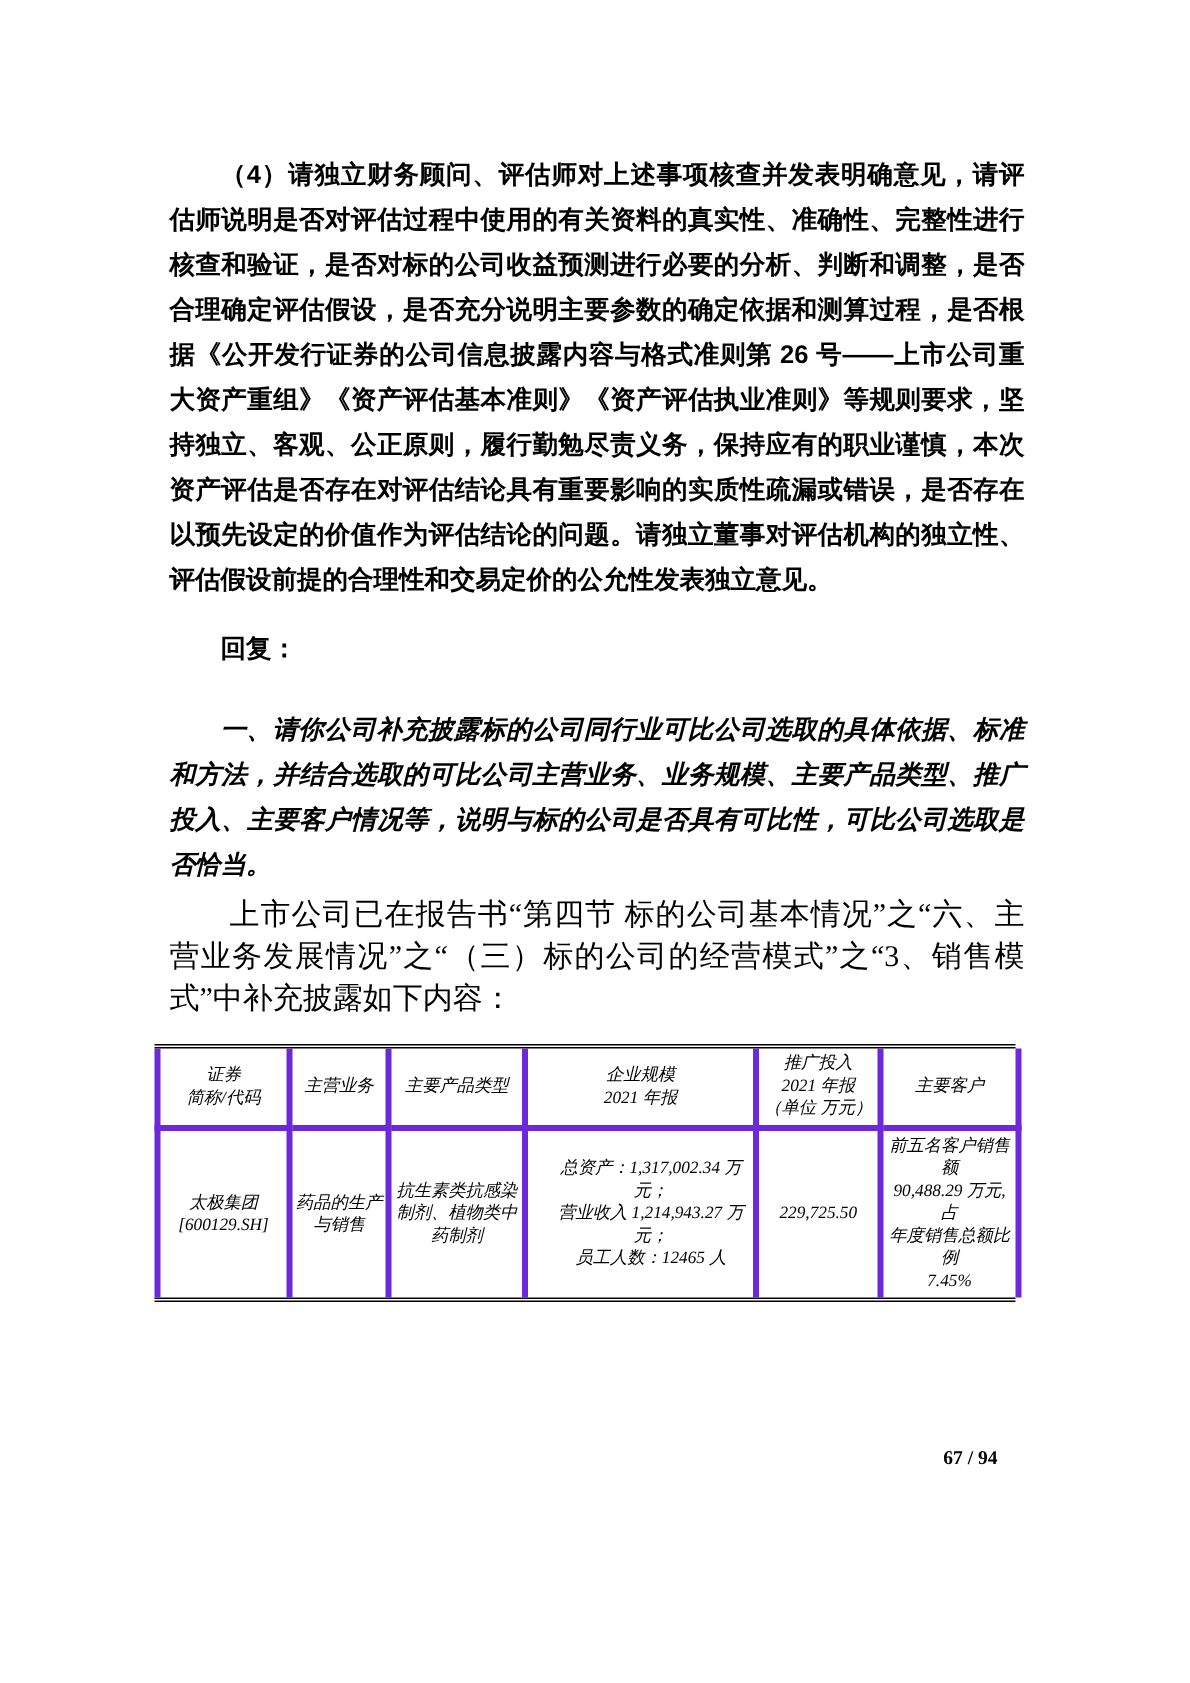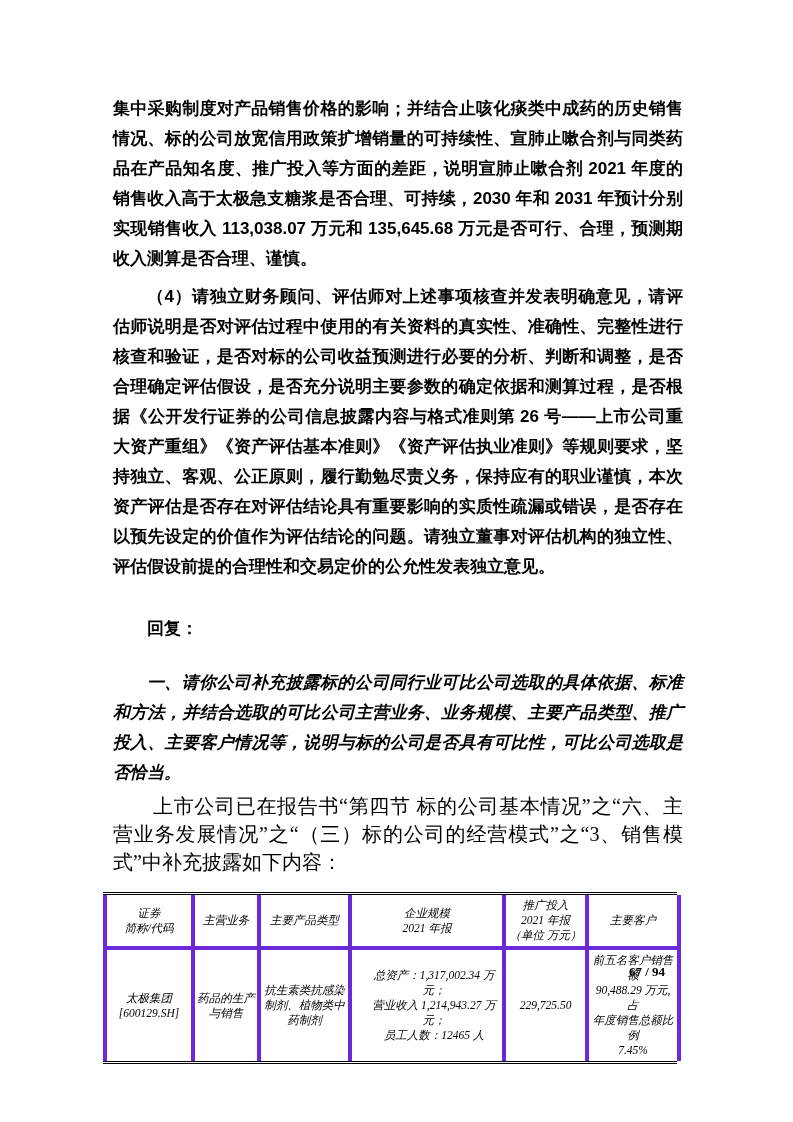--- a/index.html
+++ b/index.html
@@ -11,21 +11,21 @@
     padding:94px 110px 0 113px;
     color:#000;
     overflow:hidden;
   }
   .para { margin:0; text-align:justify; }
   .hei  { font-family:"Liberation Sans", sans-serif; font-weight:700; font-size:17px; line-height:30px; }
   .song { font-family:"Liberation Serif", serif; font-weight:400; font-size:20px; line-height:28px; }
   .kai  { font-family:"Liberation Serif", serif; font-style:italic; font-weight:700; font-size:15.5px; line-height:30px; letter-spacing:1.5px; }
   .indent { text-indent:2em; }
   .p2 { margin-top:8px; }
-  .p3 { margin-top:32px; }
+  .p3 { margin-top:16px; }
   .p4 { margin-top:24px;font-style:italic; }
   .p5 { margin-top:4px; }
   .p6 { margin-top:3px; }
   .table-wrap {
     margin-top:16px;
     margin-left:-10px;
     width:574px;
     border-top:3px double #000;
     border-bottom:3px double #000;
   }
@@ -57,21 +57,20 @@
     font-family:"Liberation Serif", serif;
     font-weight:700;
     font-size:13px;
   }
 </style>
 </head>
 <body>
 
 <div class="page">
 
-  <p class="para hei p1">集中采购制度对产品销售价格的影响；并结合止咳化痰类中成药的历史销售情况、标的公司放宽信用政策扩增销量的可持续性、宣肺止嗽合剂与同类药品在产品知名度、推广投入等方面的差距，说明宣肺止嗽合剂 2021 年度的销售收入高于太极急支糖浆是否合理、可持续，2030 年和 2031 年预计分别实现销售收入 113,038.07 万元和 135,645.68 万元是否可行、合理，预测期收入测算是否合理、谨慎。</p>
 
   <p class="para hei p2 indent">（4）请独立财务顾问、评估师对上述事项核查并发表明确意见，请评估师说明是否对评估过程中使用的有关资料的真实性、准确性、完整性进行核查和验证，是否对标的公司收益预测进行必要的分析、判断和调整，是否合理确定评估假设，是否充分说明主要参数的确定依据和测算过程，是否根据《公开发行证券的公司信息披露内容与格式准则第 26 号——上市公司重大资产重组》《资产评估基本准则》《资产评估执业准则》等规则要求，坚持独立、客观、公正原则，履行勤勉尽责义务，保持应有的职业谨慎，本次资产评估是否存在对评估结论具有重要影响的实质性疏漏或错误，是否存在以预先设定的价值作为评估结论的问题。请独立董事对评估机构的独立性、评估假设前提的合理性和交易定价的公允性发表独立意见。</p>
 
   <p class="para hei p3 indent">回复：</p>
 
   <p class="para hei p4 indent">一、请你公司补充披露标的公司同行业可比公司选取的具体依据、标准和方法，并结合选取的可比公司主营业务、业务规模、主要产品类型、推广投入、主要客户情况等，说明与标的公司是否具有可比性，可比公司选取是否恰当。</p>
 
   <p class="para song p5 indent">上市公司已在报告书“第四节 标的公司基本情况”之“六、主营业务发展情况”之“（三）标的公司的经营模式”之“3、销售模式”中补充披露如下内容：</p>
 
 

